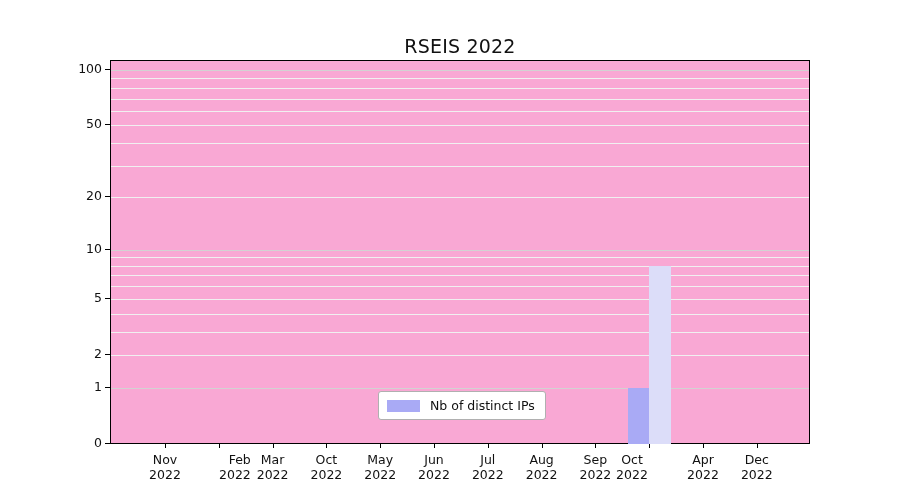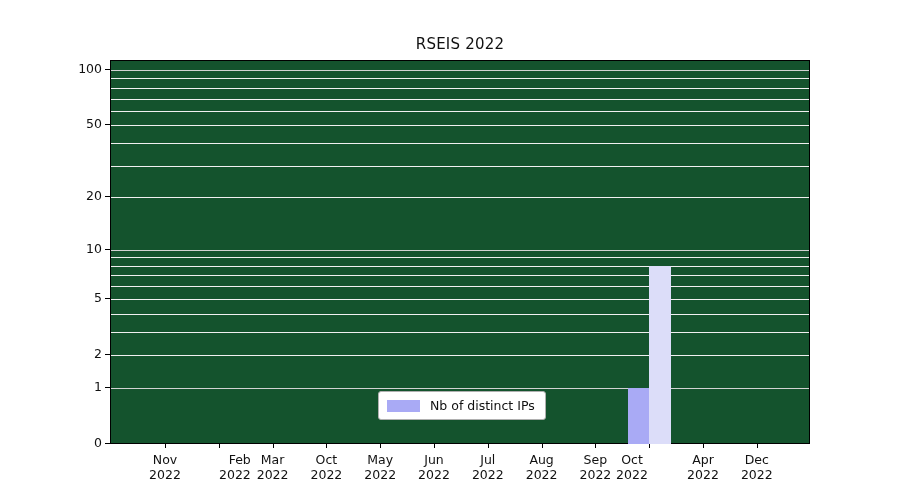--- a/index.html
+++ b/index.html
@@ -1,24 +1,24 @@
 <!DOCTYPE html>
 <html><head>
 <meta charset="utf-8">
 <style>
   html,body { margin:0; padding:0; background:#ffffff; }
   body { width:900px; height:500px; font-family:"DejaVu Sans", sans-serif; }
   .chart { position:relative; width:900px; height:500px; background:#fff; overflow:hidden; }
   .chart-title {
     position:absolute; left:110px; top:35px; width:700px;
-    text-align:center; font-size:15px; color:#111; letter-spacing:0.2px;
+    text-align:center; font-size:19px; color:#111; letter-spacing:0.2px;
   }
   .plot {
     position:absolute; left:110px; top:60px; width:700px; height:384px;
-    border:1px solid #000; box-sizing:border-box; background:#14532d;
+    border:1px solid #000; box-sizing:border-box; background:#f9a8d4;
   }
   .gridline { position:absolute; left:0; width:698px; height:1px; }
   .gridline.minor { background:#f0f0f0; }
   .gridline.major { background:#d2d2d2; }
   .bar { position:absolute; }
   .y-tick { position:absolute; width:5px; height:1px; background:#000; left:105px; }
   .y-label {
     position:absolute; left:38px; width:64px; text-align:right;
     font-size:12.5px; color:#111; height:16px; line-height:16px;
   }

